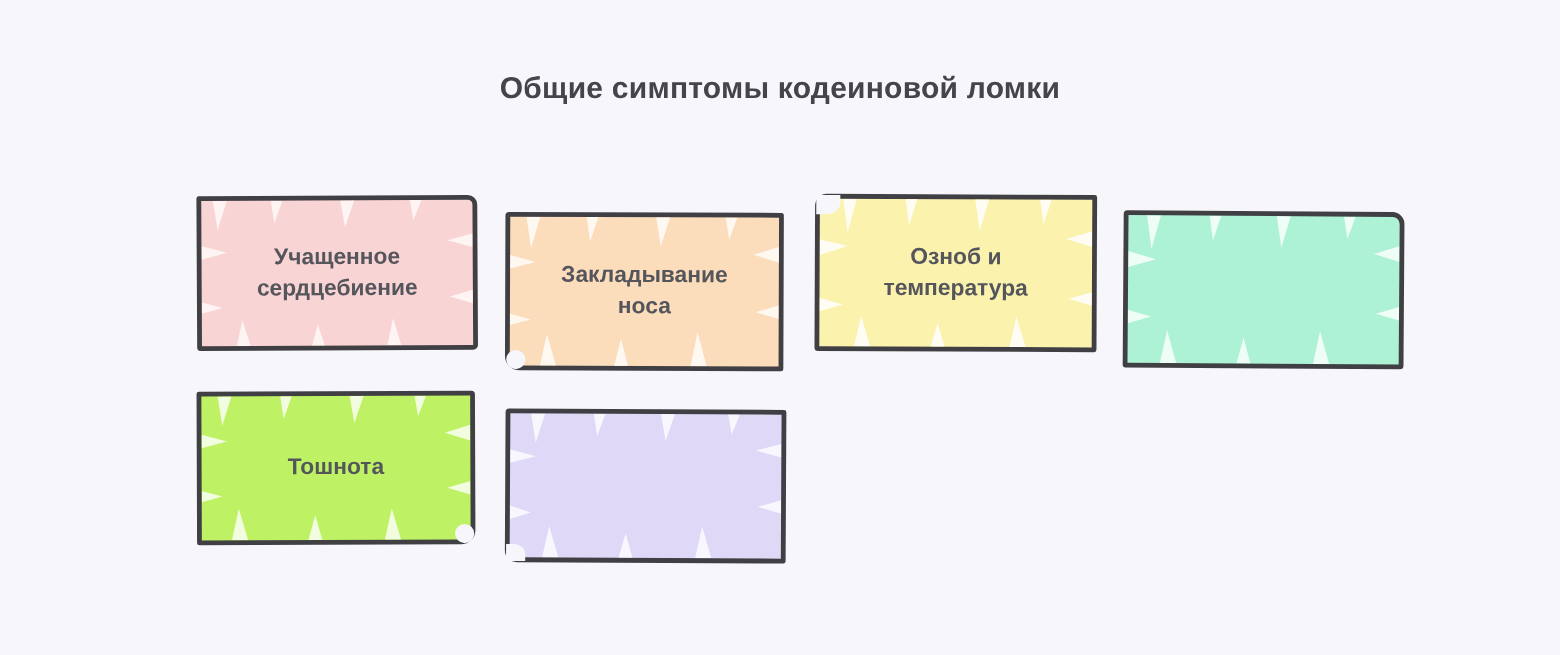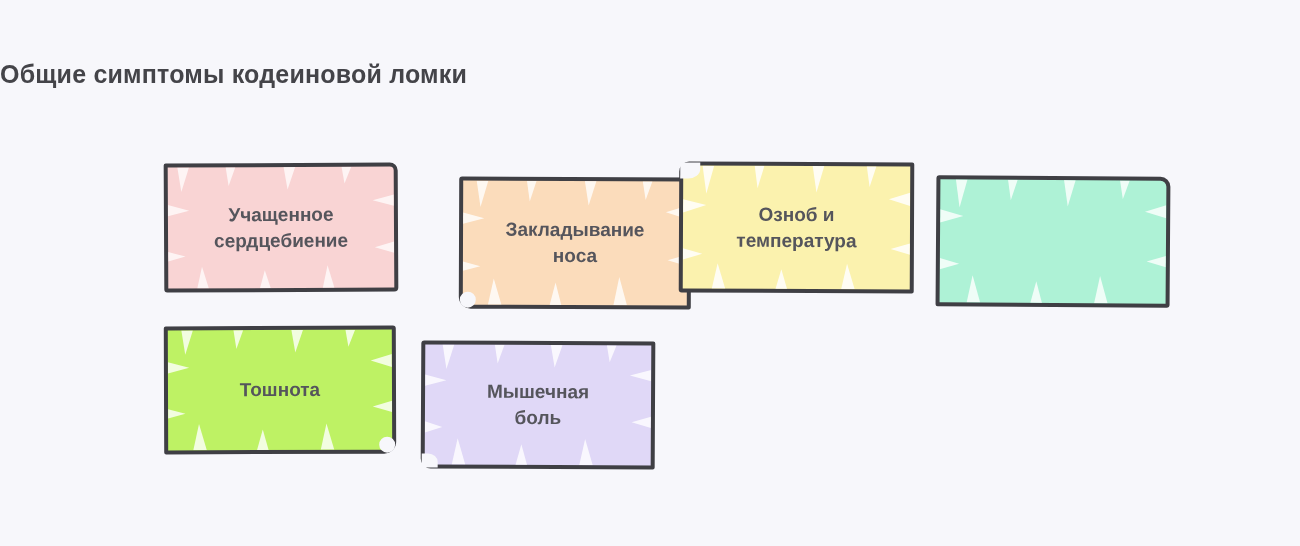--- a/index.html
+++ b/index.html
@@ -12,21 +12,21 @@
     background: #f7f7fb;
     font-family: "Liberation Sans", sans-serif;
     overflow: hidden;
     position: relative;
   }
   #title {
     position: absolute;
     left: 0;
     top: 60px;
     width: 1300px;
-    text-align: left;
+    text-align: center;
     font-size: 25px;
     font-weight: bold;
     color: #444449;
     letter-spacing: 0.2px;
   }
   .card {
     position: absolute;
     box-sizing: border-box;
     border: 4px solid #3f3f44;
     display: flex;
@@ -60,21 +60,20 @@
     transform: rotate(-0.3deg);
   }
   #card-0::after { display: none; }
 
   
   #card-1 {
     left: 421px; top: 177px; width: 232px; height: 132px;
     background: #fbdcbb;
     border-radius: 3px 2px 2px 12px;
     transform: rotate(0.2deg);
-    margin-left: 38px;
   }
   #card-1::after {
     left: -3px; bottom: -3px; width: 16px; height: 16px;
     border-radius: 50%;
   }
 
   
   #card-2 {
     left: 679px; top: 162px; width: 235px; height: 131px;
     background: #fbf2ae;
@@ -252,15 +251,13 @@
         <polygon points="0,32 0,44 22,38"></polygon>
         <polygon points="0,82 0,94 18,88"></polygon>
         <polygon points="234,26 234,38 212,32"></polygon>
         <polygon points="234,76 234,88 214,82"></polygon>
         <polygon points="28,128 42,128 34,100"></polygon>
         <polygon points="94,128 106,128 100,106"></polygon>
         <polygon points="160,128 174,128 166,100"></polygon>
       </g>
     </svg>
   </span>
-  <span class="label">Мышечная
-боль</span>
 </div>
 
 </body></html>

